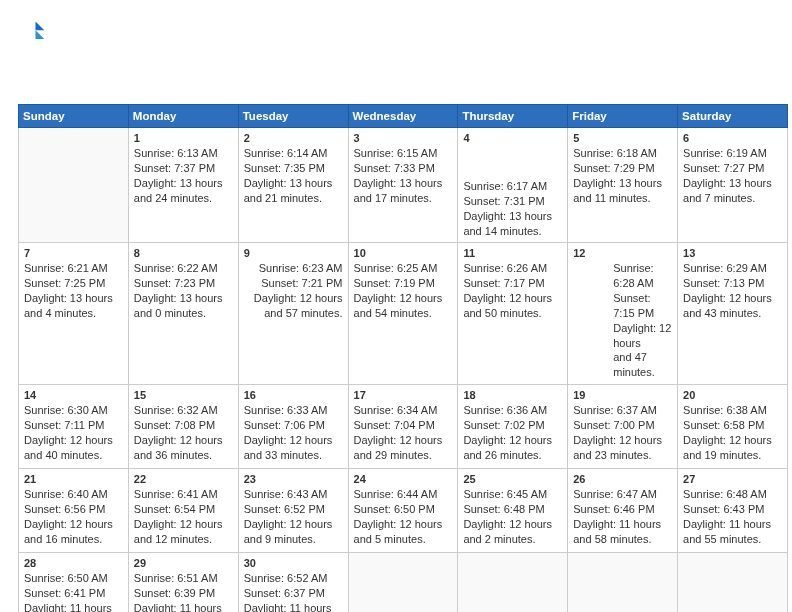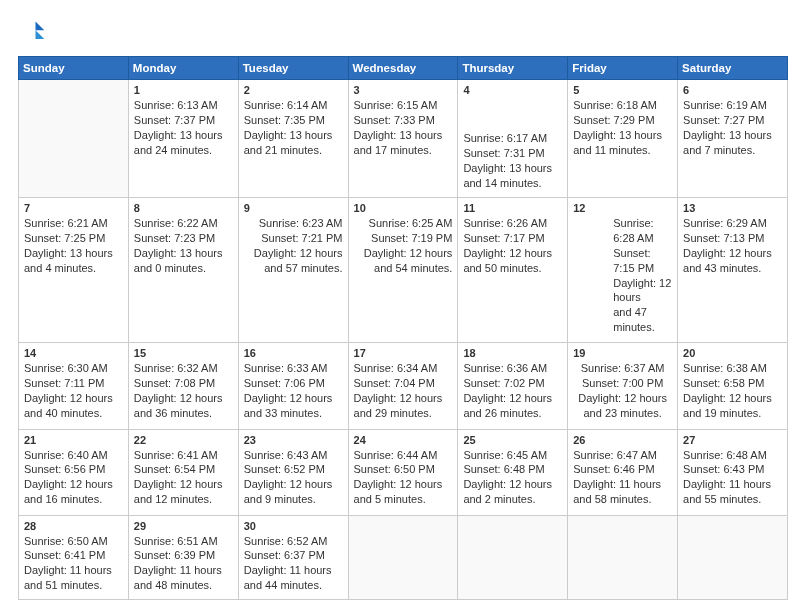--- a/index.html
+++ b/index.html
@@ -9,20 +9,21 @@
       font-family: Arial, sans-serif;
       background: #fff;
       overflow: hidden;
     }
     .page {
       width: 792px;
       height: 612px;
       padding: 18px 4px 12px 18px;
       display: flex;
       flex-direction: column;
+      gap: 48px;
     }
     .header {
       display: flex;
       justify-content: space-between;
       align-items: flex-start;
       margin-bottom: 10px;
     }
     .logo {
       display: flex;
       align-items: center;
@@ -199,21 +200,21 @@
           </td>
           <td>
             <span class="day-num">9</span>
             <div class="cell-text" style="white-space: pre-line; text-align: right;">Sunrise: 6:23 AM
 Sunset: 7:21 PM
 Daylight: 12 hours
 and 57 minutes.</div>
           </td>
           <td>
             <span class="day-num">10</span>
-            <div class="cell-text" style="white-space: pre-line; text-align: right;">Sunrise: 6:25 AM
+            <div class="cell-text" style="white-space: pre-line;">Sunrise: 6:25 AM
 Sunset: 7:19 PM
 Daylight: 12 hours
 and 54 minutes.</div>
           </td>
           <td>
             <span class="day-num">11</span>
             <div class="cell-text" style="white-space: pre-line;">Sunrise: 6:26 AM
 Sunset: 7:17 PM
 Daylight: 12 hours
 and 50 minutes.</div>
@@ -264,21 +265,21 @@
           </td>
           <td>
             <span class="day-num">18</span>
             <div class="cell-text" style="white-space: pre-line;">Sunrise: 6:36 AM
 Sunset: 7:02 PM
 Daylight: 12 hours
 and 26 minutes.</div>
           </td>
           <td>
             <span class="day-num">19</span>
-            <div class="cell-text" style="white-space: pre-line; text-align: center;">Sunrise: 6:37 AM
+            <div class="cell-text" style="white-space: pre-line;">Sunrise: 6:37 AM
 Sunset: 7:00 PM
 Daylight: 12 hours
 and 23 minutes.</div>
           </td>
           <td>
             <span class="day-num">20</span>
             <div class="cell-text" style="white-space: pre-line;">Sunrise: 6:38 AM
 Sunset: 6:58 PM
 Daylight: 12 hours
 and 19 minutes.</div>

